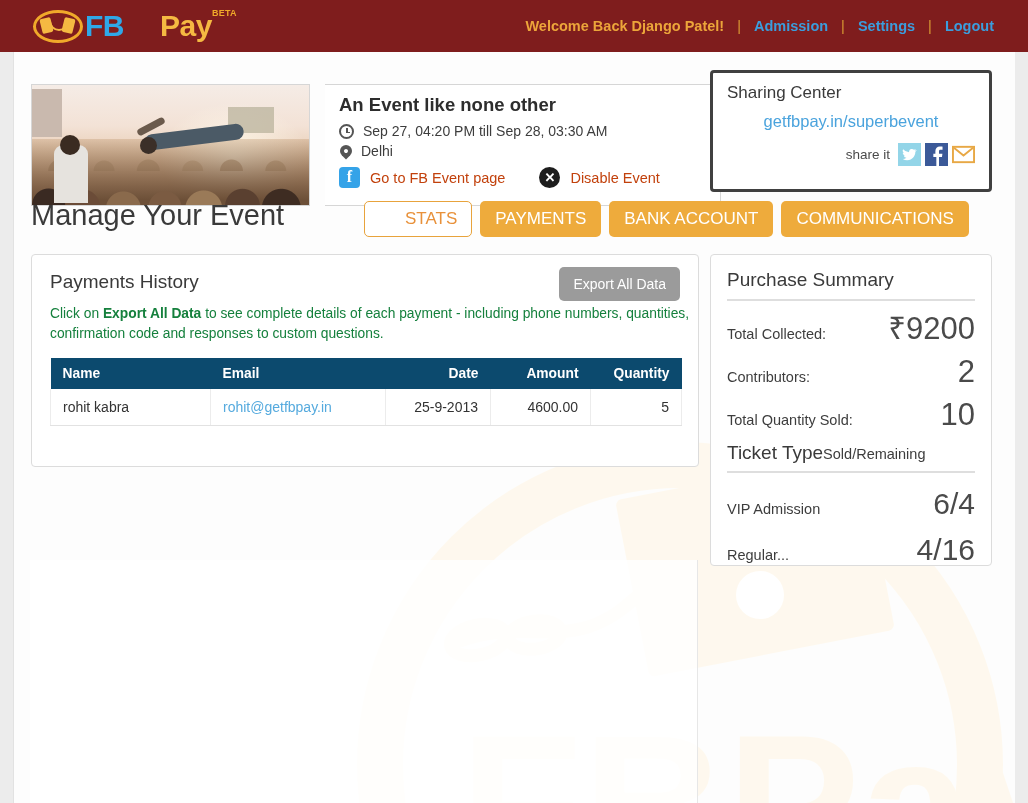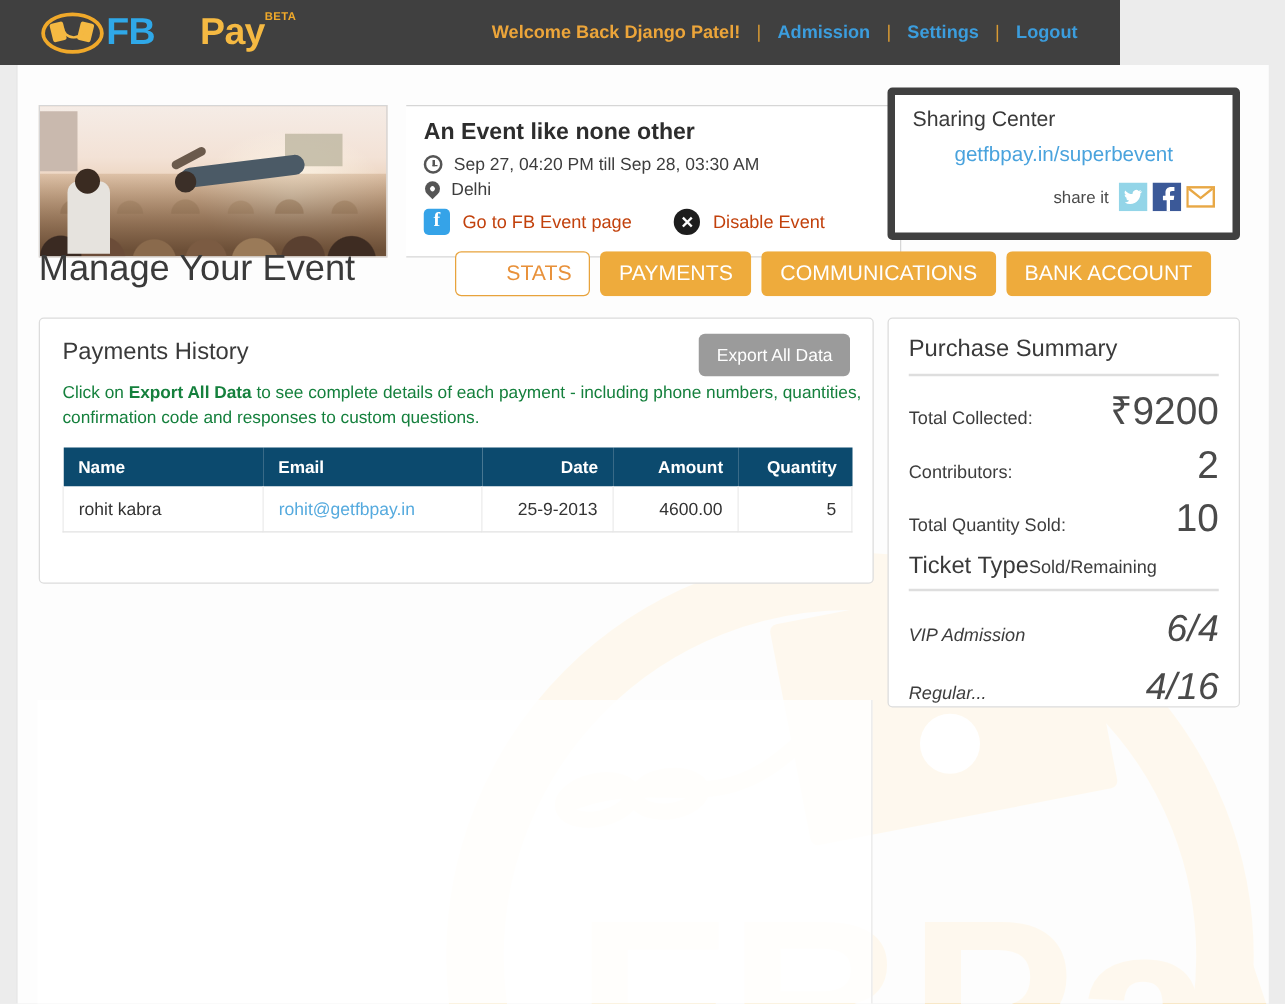--- a/index.html
+++ b/index.html
@@ -6,22 +6,22 @@
   html, body {
     width: 1028px; height: 803px;
     font-family: "Liberation Sans", sans-serif;
     background: #ececec;
     overflow: hidden;
   }
   .page { position: relative; width: 1028px; height: 803px; }
 
   
   .topnav {
-    position: absolute; left: 0; top: 0; width: 896px; height: 52px;
-    background: #404040; z-index: 40;
+    position: absolute; left: 0; top: 0; width: 1028px; height: 52px;
+    background: #7f1d1d; z-index: 40;
   }
   .logo { position: absolute; left: 31px; top: 6px; height: 40px; display: flex; align-items: center; }
   .logo-mark { position: relative; width: 56px; height: 38px; }
   .logo-ring {
     position: absolute; left: 2px; top: 3px; width: 50px; height: 33px;
     border: 3.5px solid #f0a92a; border-radius: 50%;
   }
   .logo-tag-l, .logo-tag-r {
     position: absolute; top: 11px; width: 11px; height: 15px;
     background: #f5b942; border-radius: 2px;
@@ -120,21 +120,21 @@
   .ic-fb { width: 21px; height: 21px; background: #35a3e8; border-radius: 4px; color: #fff;
       font-family: "Liberation Serif", serif; font-weight: bold; font-size: 16px; line-height: 20px; text-align: center; flex: none; }
   .ic-x { width: 21px; height: 21px; background: #1d1d1d; border-radius: 50%; color: #fff;
       font-size: 13px; font-weight: bold; line-height: 21px; text-align: center; flex: none; }
   .evt-link { color: #c2410c; font-size: 14.5px; text-decoration: none; }
   .sp { width: 14px; }
 
   
   .share-panel {
     position: absolute; left: 710px; top: 70px; width: 282px; height: 122px;
-    background: #fff; border: 6px solid #404040; border-radius: 4px; z-index: 20; padding: 10px 14px;
+    background: #fff; border: 3px solid #404040; border-radius: 4px; z-index: 20; padding: 10px 14px;
   }
   .share-title { font-size: 17px; color: #3a3a3a; margin-bottom: 9px; }
   .share-url { display: block; text-align: center; color: #4aa3dd; font-size: 16.5px; text-decoration: none; margin-bottom: 12px; }
   .share-row { display: flex; align-items: center; justify-content: flex-end; gap: 4px; }
   .share-it { font-size: 13.5px; color: #4a4a4a; margin-right: 4px; }
   .sq { width: 23px; height: 23px; flex: none; display: block; }
 
   
   .manage {
     position: absolute; left: 31px; top: 199px; font-size: 29px; color: #3a3a3a; z-index: 20;
@@ -173,21 +173,21 @@
     background: #fff; border: 1px solid #dcdcdc; border-radius: 4px; z-index: 20; padding: 14px 16px;
   }
   .sum-title { font-size: 19px; color: #3a3a3a; padding-bottom: 8px; border-bottom: 2px solid #dedede; }
   .sum-row { display: flex; align-items: baseline; justify-content: space-between; margin-top: 12px; }
   .sum-label { font-size: 14.5px; color: #3d3d3d; }
   .sum-val { font-size: 31px; color: #4a4a4a; font-weight: normal; line-height: 1; }
   .tt-head { display: flex; align-items: baseline; justify-content: flex-start;
       margin-top: 12px; padding-bottom: 7px; border-bottom: 2px solid #dedede; }
   .tt-title { font-size: 19px; color: #3a3a3a; }
   .tt-sub { font-size: 14.5px; color: #3d3d3d; }
-  .tt-row { display: flex; align-items: baseline; justify-content: space-between; margin-top: 16px; font-style: italic; }
+  .tt-row { display: flex; align-items: baseline; justify-content: space-between; margin-top: 16px; }
   .tt-name { font-size: 14.5px; color: #3d3d3d; }
   .tt-val { font-size: 30px; color: #4a4a4a; line-height: 1; }
 </style>
 </head>
 <body>
 
 <div class="page">
 
   <svg class="watermark" viewBox="0 0 700 700">
     <g fill="none" stroke="#f5c46a" stroke-width="46">
@@ -282,22 +282,22 @@
         <rect x="1" y="4" width="22" height="16" fill="#fff" stroke="#e8a845" stroke-width="2"></rect>
         <path d="M2 5l10 8 10-8" fill="none" stroke="#e8a845" stroke-width="2"></path>
       </svg>
     </div>
   </div>
 
   <div class="manage">Manage Your Event</div>
   <div class="tabs">
     <div class="tab active">STATS</div>
     <div class="tab">PAYMENTS</div>
+    <div class="tab">BANK ACCOUNT</div>
     <div class="tab">COMMUNICATIONS</div>
-    <div class="tab">BANK ACCOUNT</div>
   </div>
 
   <div class="pay-panel">
     <div class="pay-title">Payments History</div>
     <button class="export-btn">Export All Data</button>
     <div class="pay-note">
       <span>Click on </span><b>Export All Data</b><span> to see complete details of each payment - including phone numbers, quantities, confirmation code and responses to custom questions.</span>
     </div>
     <table>
       <thead>

